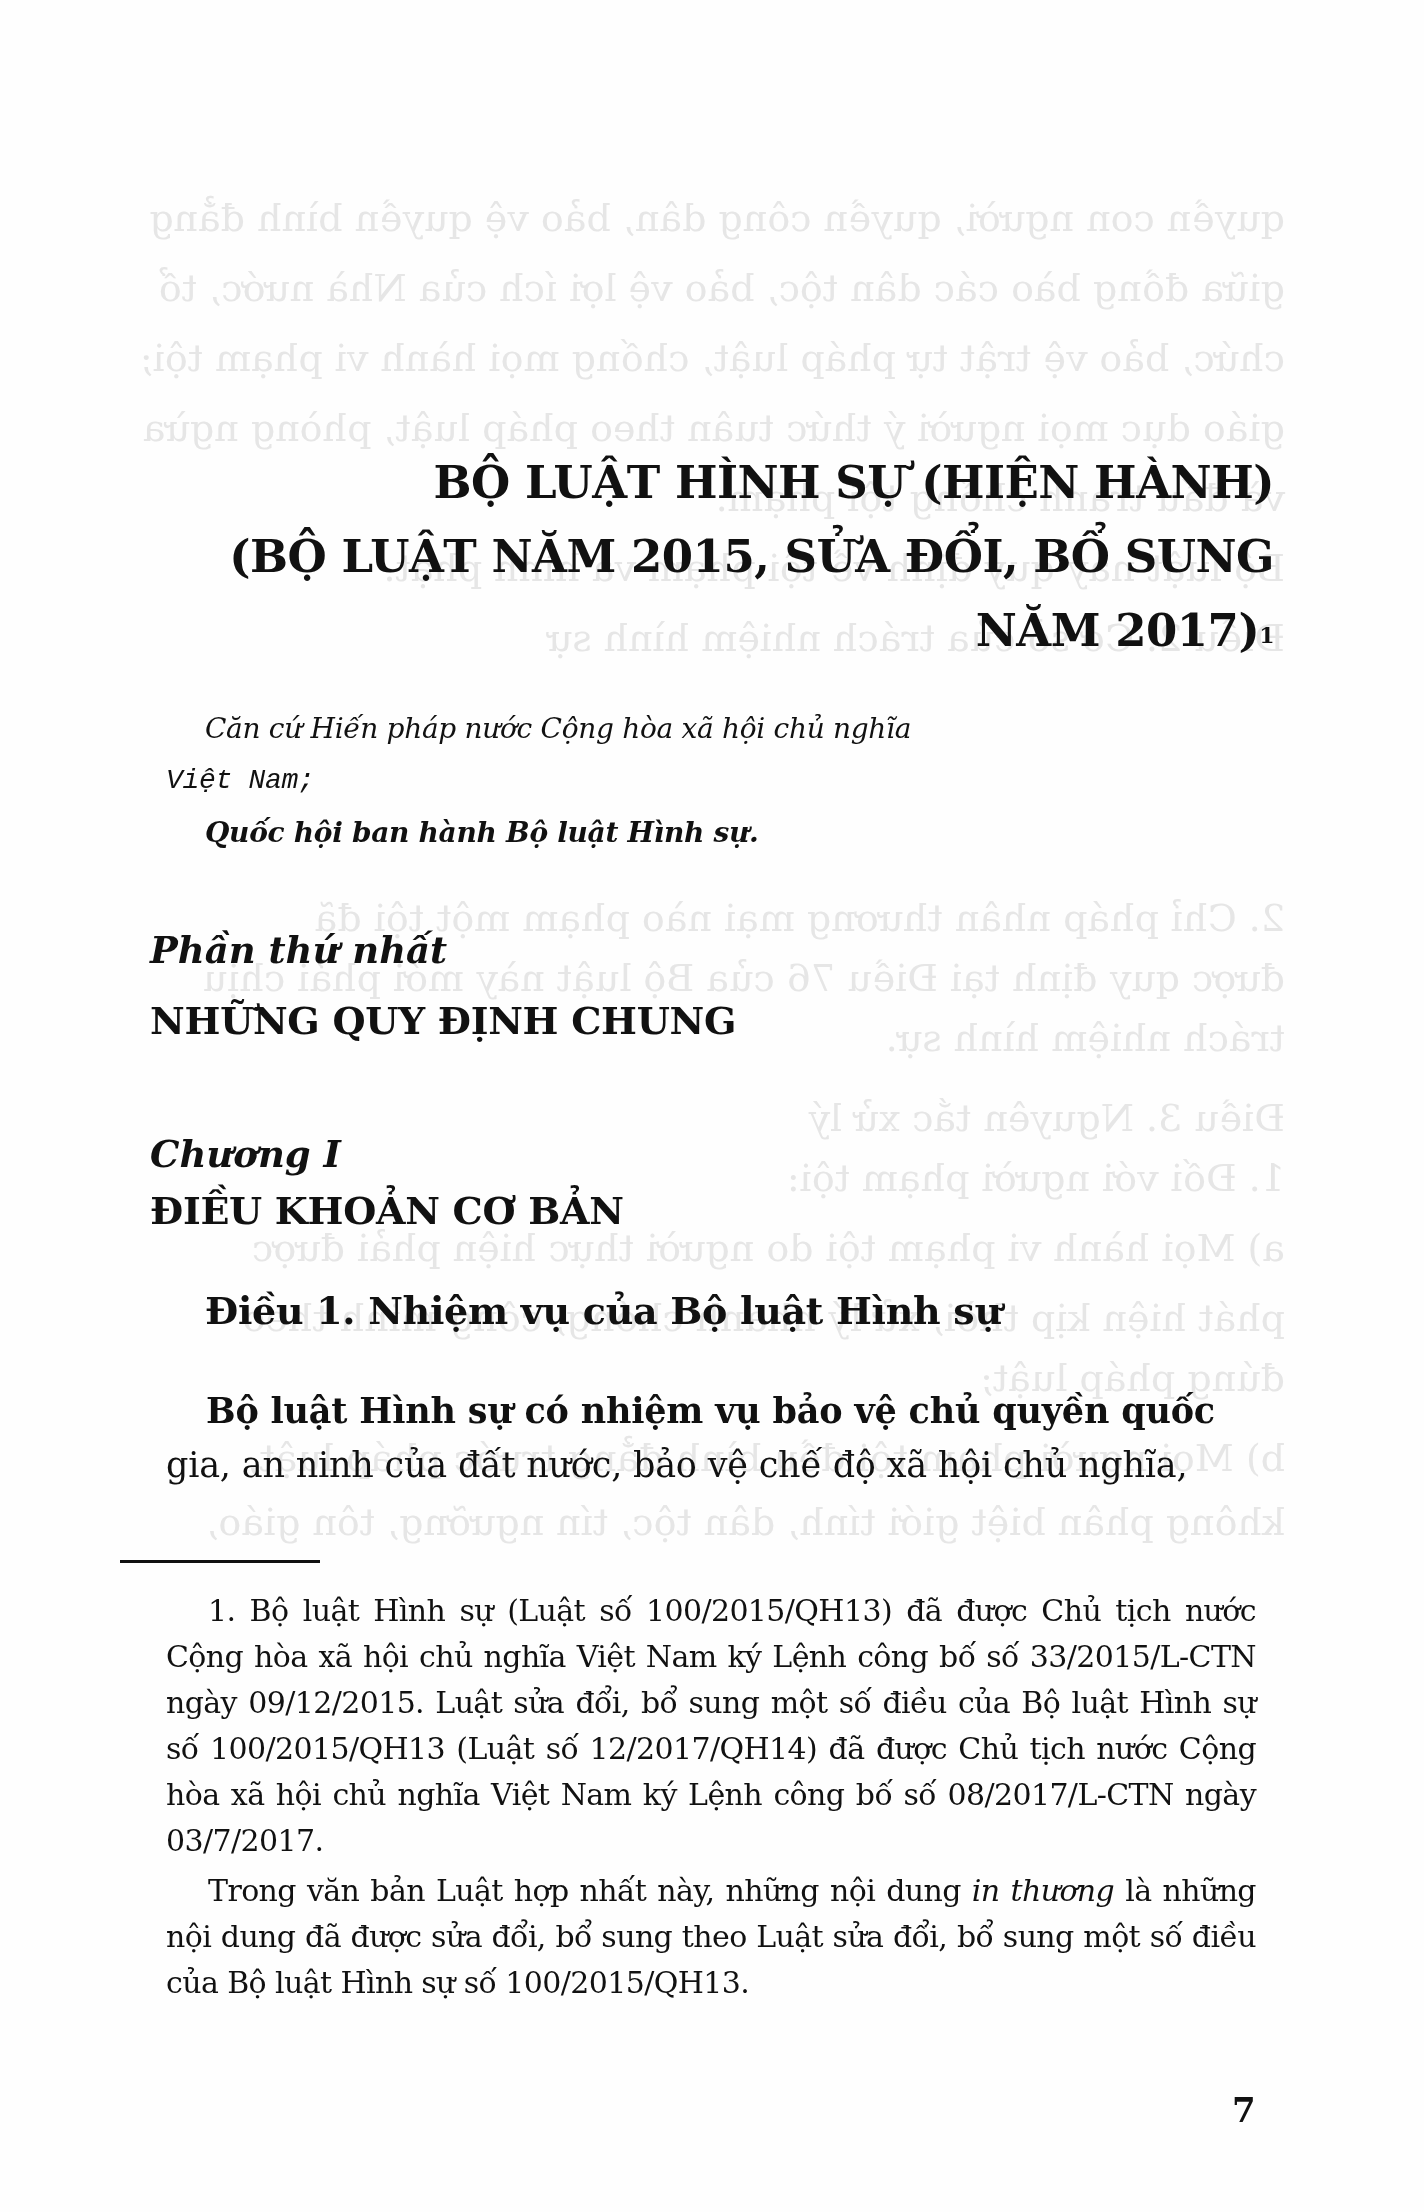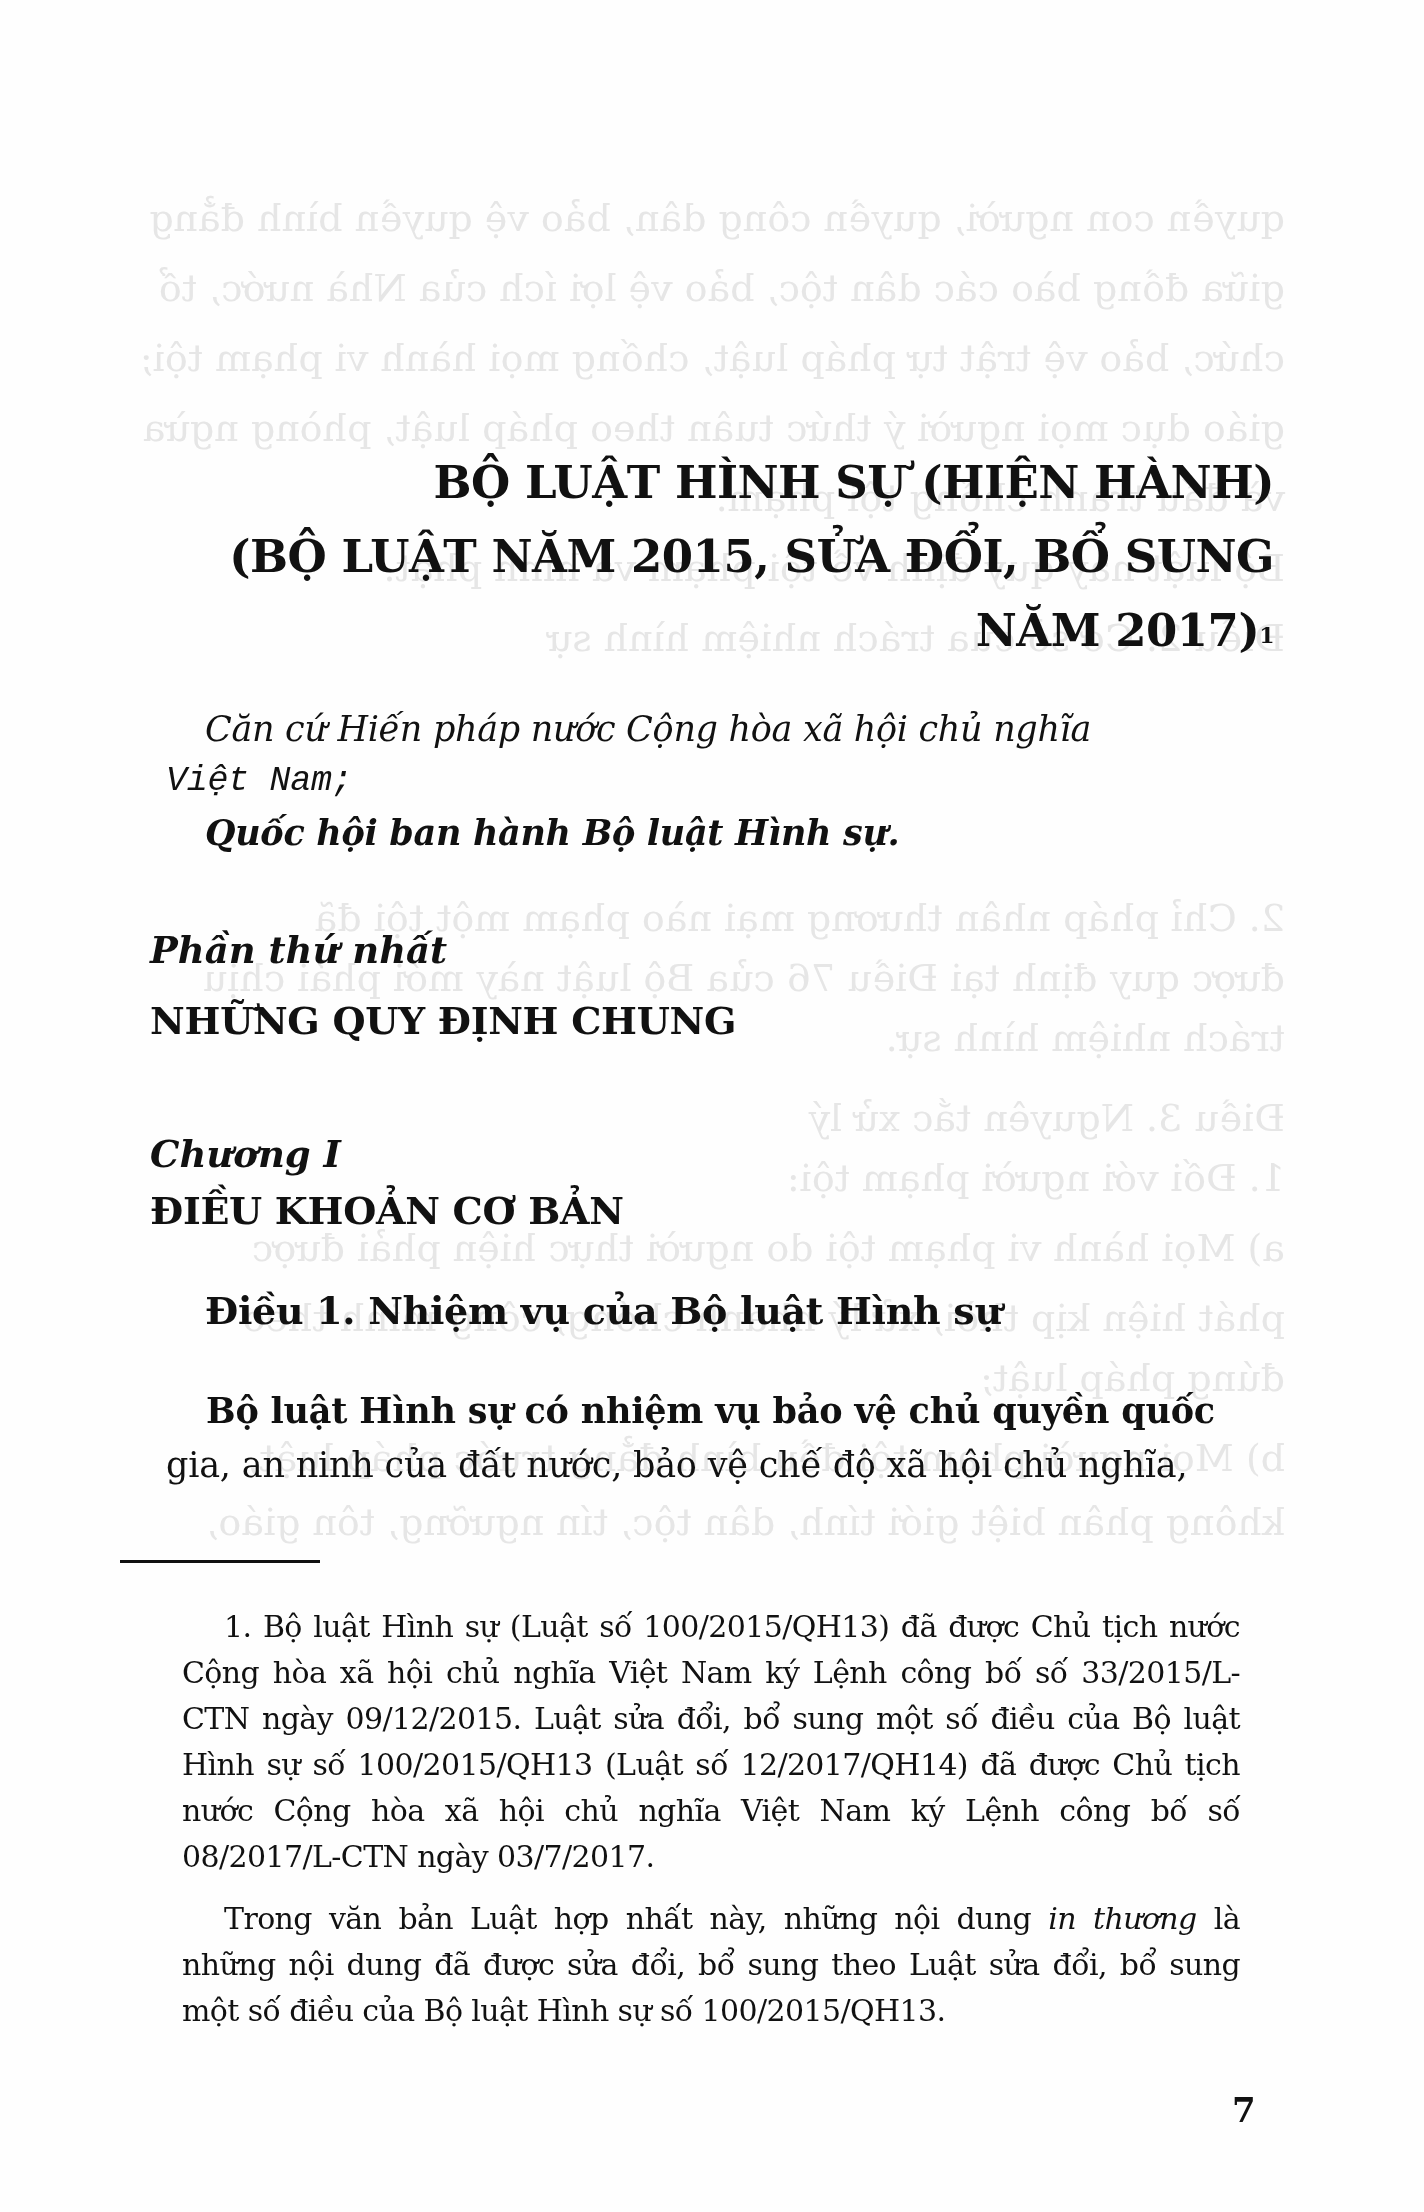--- a/index.html
+++ b/index.html
@@ -8,29 +8,29 @@
     background:#fefefe;
     font-family:"DejaVu Serif","Liberation Serif",serif;
     color:#111;
   }
   .page { position:absolute; left:0; top:0; width:1424px; height:2212px; }
   .bleed { position:absolute; left:125px; width:1160px; color:#e6e6e6; font-size:38px;
     transform:scaleX(-1); white-space:nowrap; font-family:"DejaVu Serif",serif; }
   .title { position:absolute; left:150px; width:1124px; text-align:right; font-weight:bold;
     font-family:"DejaVu Serif",serif; font-size:45px; letter-spacing:-0.5px; line-height:74px; }
   .title sup { font-size:22px; vertical-align:top; position:relative; top:4px; }
-  .pre { position:absolute; font-style:italic; font-size:35px; line-height:52px; letter-spacing:-0.3px; }
+  .pre { position:absolute; font-style:italic; font-size:28px; line-height:52px; letter-spacing:-0.3px; }
   .heading { position:absolute; left:150px; width:1124px; text-align:left; }
   .h-italic { font-style:italic; font-weight:bold; font-size:37px; }
   .h-bold { font-weight:bold; font-size:38px; letter-spacing:-0.3px; }
   .article { position:absolute; left:205px; font-weight:bold; font-size:38px; letter-spacing:-0.3px; }
   .body { position:absolute; left:166px; width:1090px; font-size:35px; line-height:55px; text-align:justify; letter-spacing:-0.2px; }
   .rule { position:absolute; left:120px; top:1560px; width:200px; height:3px; background:#111; }
   .fn { position:absolute; left:166px; width:1090px; font-size:30px; line-height:46px; text-align:justify; letter-spacing:-0.6px; }
-  .fn p { margin:16px; text-indent:42px; }
+  .fn p { margin:0; text-indent:42px; }
   .pagenum { position:absolute; left:1232px; top:2090px; font-size:34px; font-weight:bold; }
 </style>
 </head>
 <body>
 
 <div class="page">
 
   <div class="bleed" style="top:196px;">quyền con người, quyền công dân, bảo vệ quyền bình đẳng</div>
   <div class="bleed" style="top:266px;">giữa đồng bào các dân tộc, bảo vệ lợi ích của Nhà nước, tổ</div>
   <div class="bleed" style="top:336px;">chức, bảo vệ trật tự pháp luật, chống mọi hành vi phạm tội;</div>

